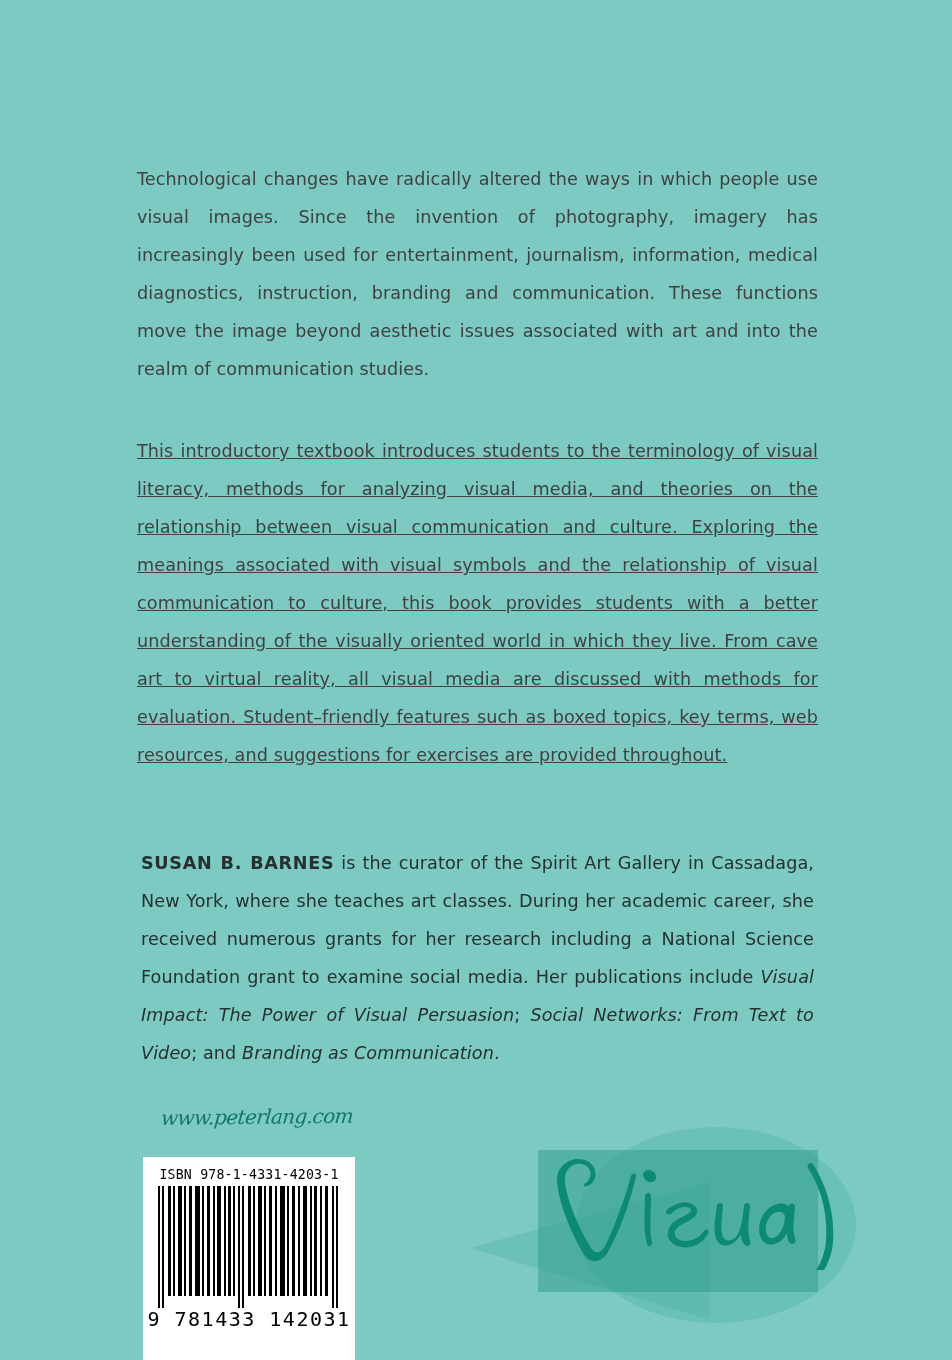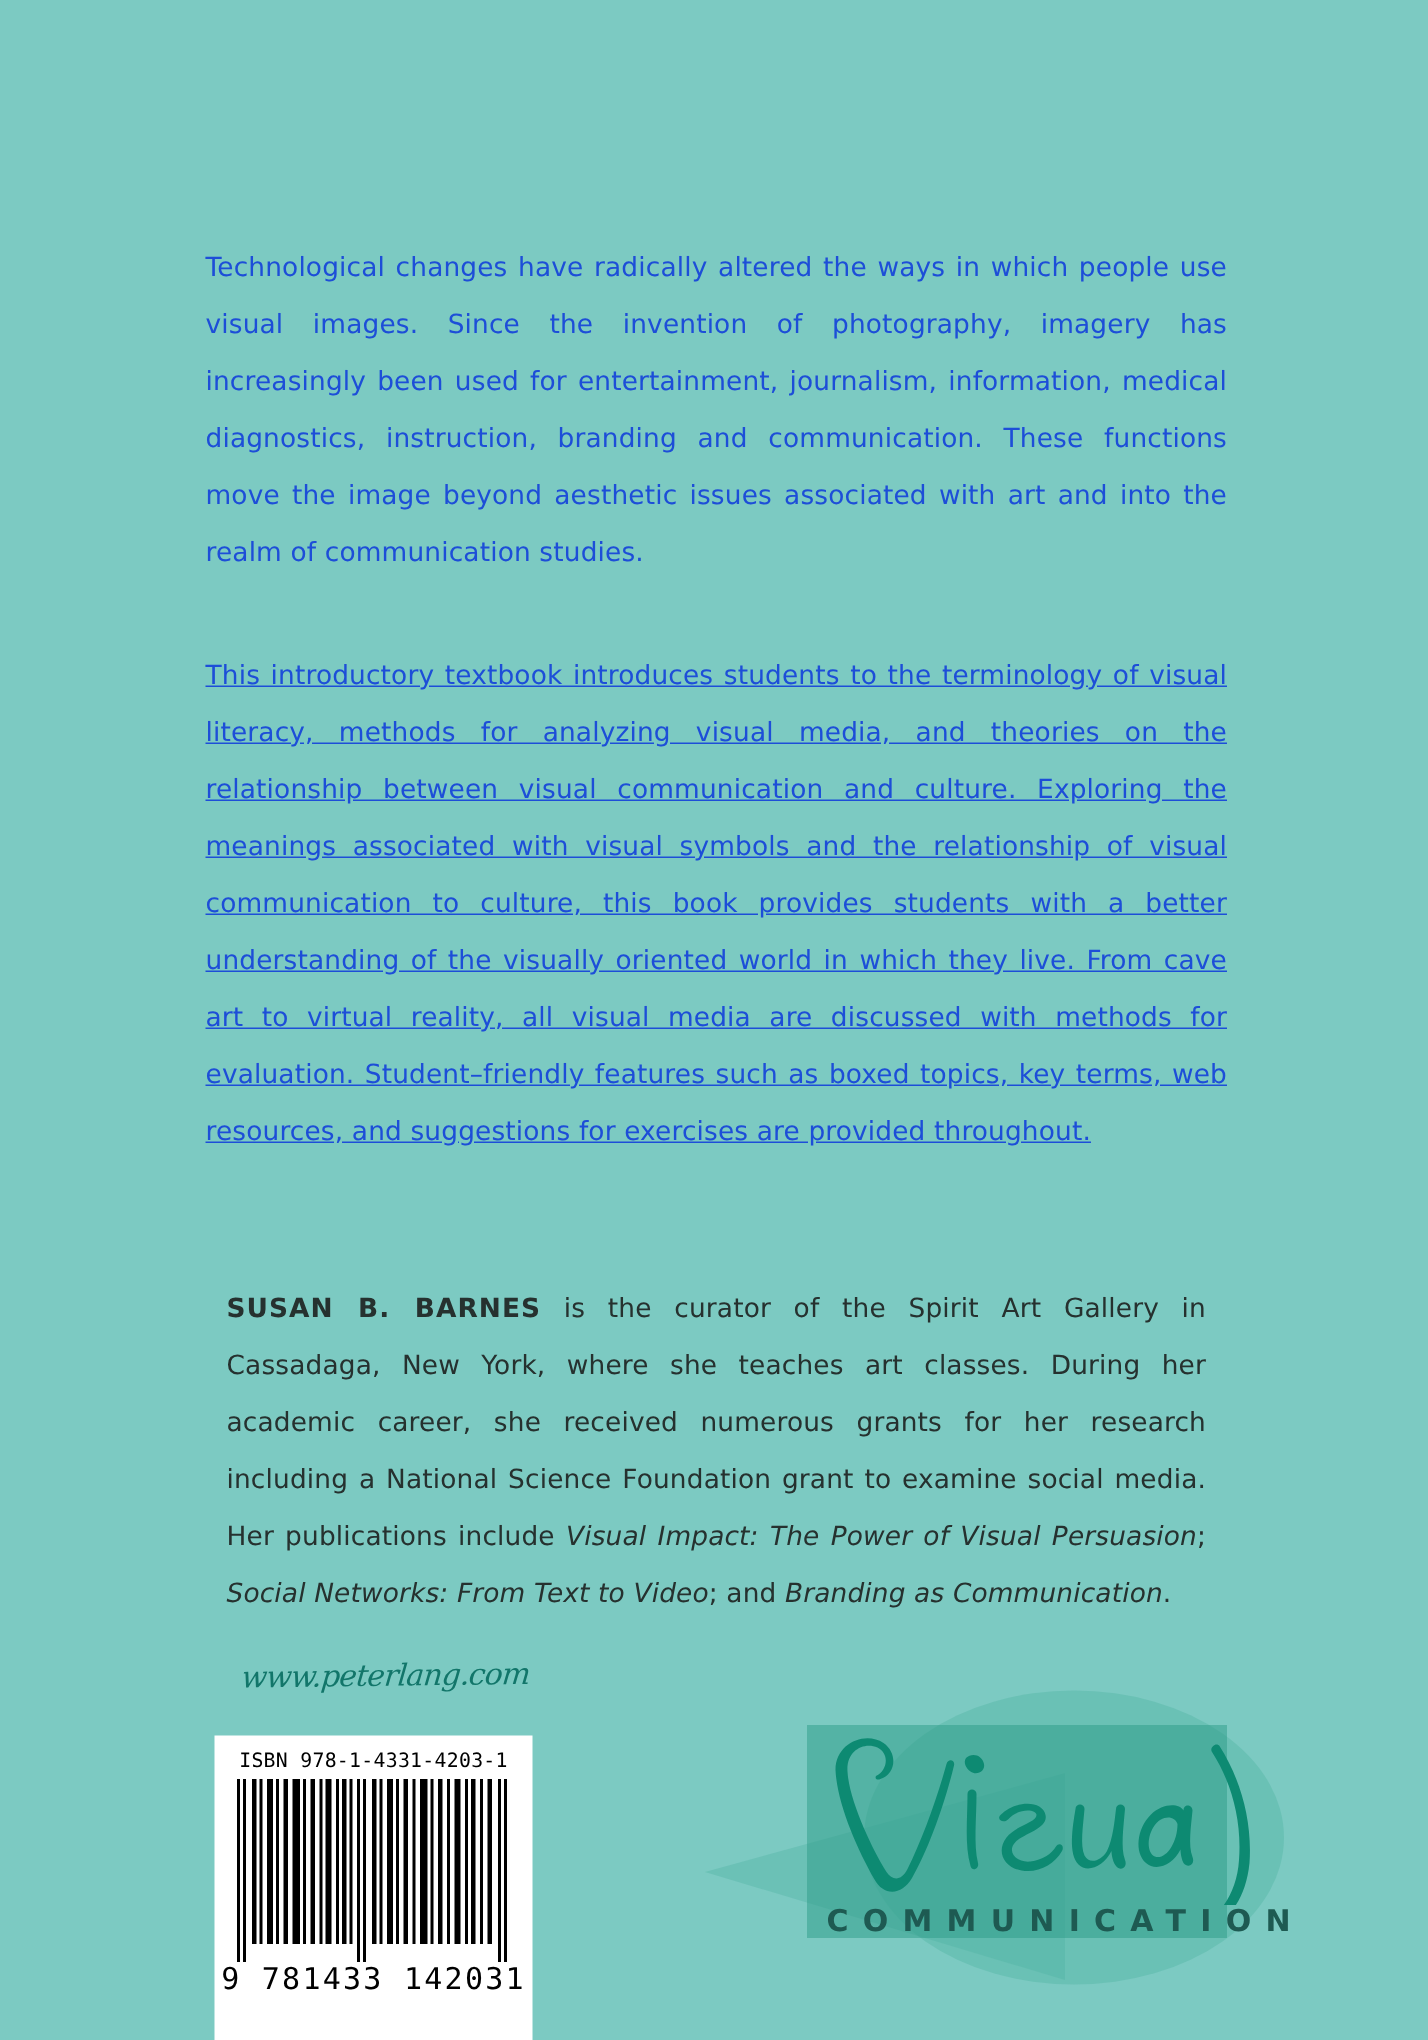--- a/index.html
+++ b/index.html
@@ -23,21 +23,21 @@
 
   
   .blurb {
     position: absolute;
     left: 137px;
     top: 160px;
     width: 681px;
   }
 
   .para {
-    color: #1d4ed8;
+    color: #404040;
     font-size: 17.6px;
     line-height: 38px;
     text-align: justify;
     text-justify: inter-word;
     margin: 0 0 22px 0;
     letter-spacing: 0.1px;
     font-weight: 400;
   }
   .para:last-child { margin-bottom: 0; text-decoration: underline; }
 
@@ -49,21 +49,21 @@
     left: 137px;
     top: 840px;
     width: 681px;
   }
   .bio {
     color: #26312f;
     font-size: 17.6px;
     line-height: 38px;
     text-align: justify;
     text-justify: inter-word;
-    margin: 14px;
+    margin: 4px;
     letter-spacing: 0.1px;
   }
   .bio .author-name {
     font-weight: 700;
     letter-spacing: 0.7px;
   }
   .bio .ital { font-style: italic; }
 
   
   .pub-url {
@@ -247,15 +247,14 @@
                C211 85, 213 69, 222 60 C230 52, 241 52, 244 57 Z
                M240 66 C238 60, 229 60, 224 68 C219 76, 220 87, 226 88
                C233 89, 240 78, 240 66 Z"></path>
 
       <path d="M268 14 C282 36, 290 64, 288 92 C286 112, 278 124, 268 132
                C265 134, 262 130, 265 127 C274 118, 280 106, 281 90
                C283 64, 276 38, 263 18 C261 15, 266 11, 268 14 Z"></path>
     </g>
   </svg>
 
-  <div class="logo-sub">COMMUNICATION</div>
 
 </div>
 
 </body></html>

